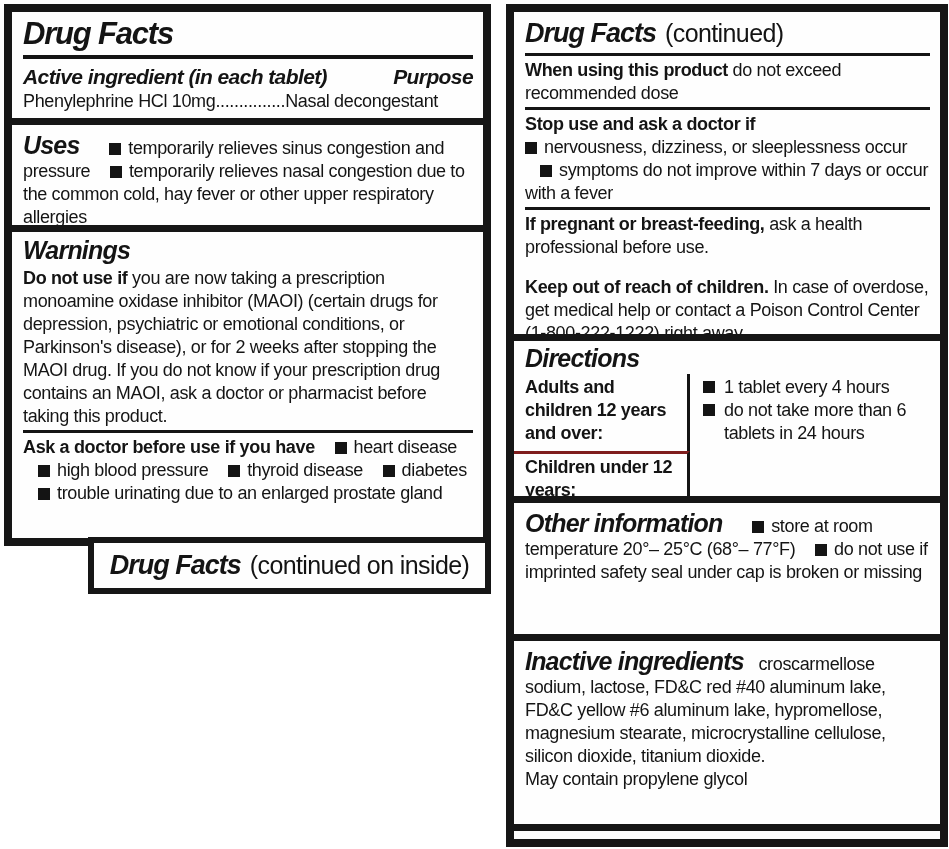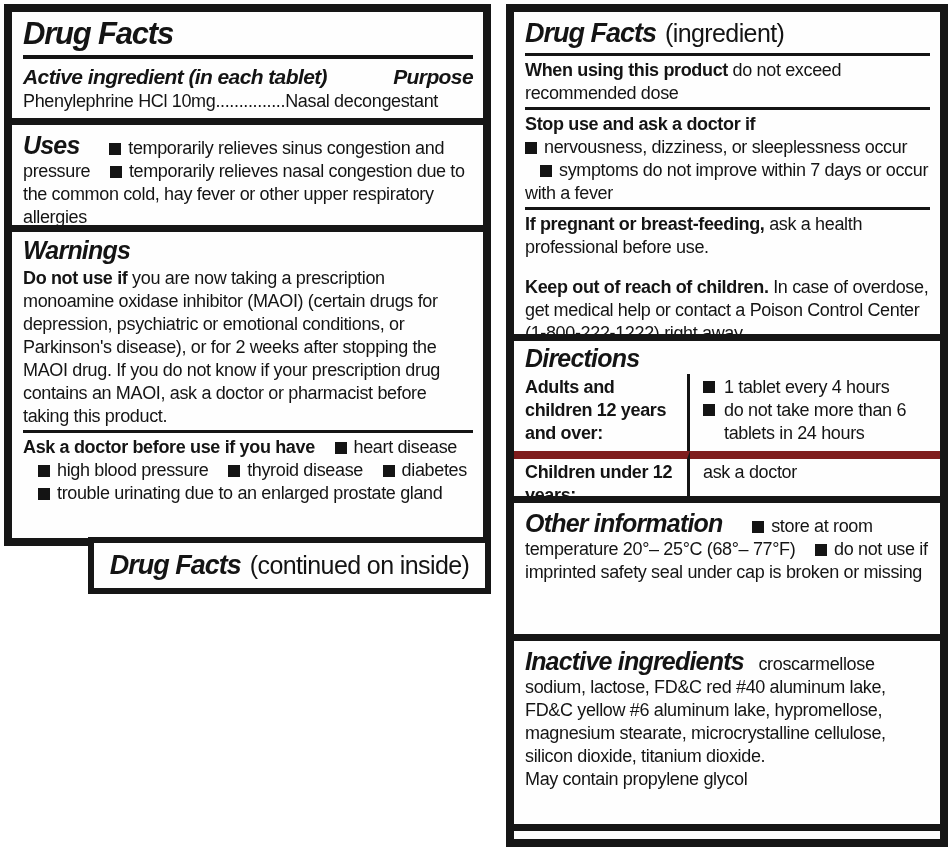--- a/index.html
+++ b/index.html
@@ -64,21 +64,21 @@
   .dgrid {
     flex: 1;
     display: grid;
     grid-template-columns: 176px 1fr;
     grid-template-rows: auto 1fr;
     margin-top: 1px;
   }
   .dcell { padding: 2px 6px 6px 11px; }
   .dleft { border-right: 3px solid #141414; font-weight: 700; }
   .dright { padding-left: 13px; }
-  .rtop { border-top: 8px solid #7f1d1d; }
+  .rtop { border-top: 3px solid #7f1d1d; }
   .ditem { position: relative; padding-left: 21px; }
   .ditem .sq { position: absolute; left: 0; top: 5px; margin: 0; }
 
   
   #continued-box {
     position: absolute; left: 88px; top: 537px;
     width: 403px; height: 57px;
     background: #fefefe;
     border: 6px solid #161616;
     display: flex; align-items: center; justify-content: center; gap: 9px;
@@ -134,21 +134,21 @@
   <div id="continued-box">
     <span class="h1c">Drug Facts</span>
     <span class="h1c-suffix">(continued on inside)</span>
   </div>
 
   <div class="panel" id="right-panel">
 
     <div class="box" style="height:324px">
       <div class="hdr-row">
         <span class="h1b">Drug Facts</span>
-        <span class="h1b-suffix">(ingredient)</span>
+        <span class="h1b-suffix">(continued)</span>
       </div>
       <div class="rule"></div>
       <p class="body">
         <span class="ld">When using this product</span>
         <span>do not exceed recommended dose</span>
       </p>
       <div class="rule"></div>
       <p class="body">
         <span class="ld blk">Stop use and ask a doctor if</span>
         <span class="sq first"></span><span>nervousness, dizziness, or sleeplessness occur</span>
@@ -173,21 +173,20 @@
           <div class="ditem">
             <span class="sq"></span>
             <span>1 tablet every 4 hours</span>
           </div>
           <div class="ditem">
             <span class="sq"></span>
             <span>do not take more than 6 tablets in 24 hours</span>
           </div>
         </div>
         <div class="dcell dleft body rtop">Children under 12 years:</div>
-        <div class="dcell dright body rtop">ask a doctor</div>
       </div>
     </div>
 
     <div class="box" style="height:132px">
       <p class="body">
         <span class="h2 inl">Other information</span>
         <span class="sq"></span><span>store at room temperature 20°– 25°C (68°– 77°F)</span>
         <span class="sq"></span><span>do not use if imprinted safety seal under cap is broken or missing</span>
       </p>
     </div>

